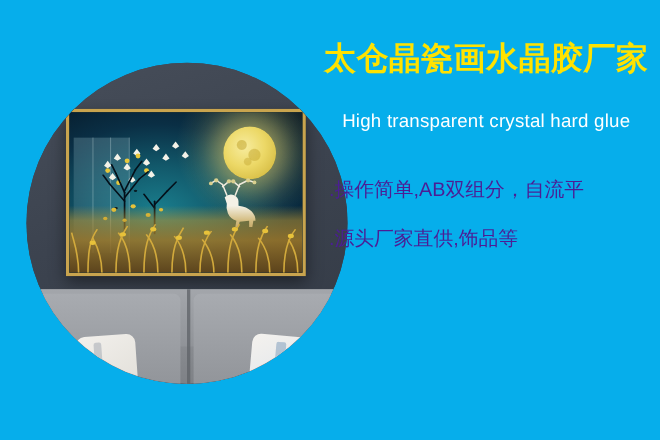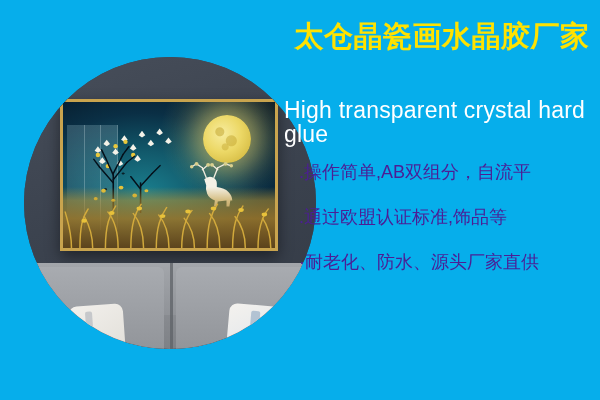--- a/index.html
+++ b/index.html
@@ -121,31 +121,32 @@
       rgba(96,68,26,.95) 100%);
   }
   .grass svg { position:absolute; inset:0; width:100%; height:100%; }
   .deer {
     position:absolute; right:16%; bottom:26%; width:58px; height:50px;
   }
   .birds { position:absolute; left:12%; top:14%; width:52%; height:26%; }
 
   
   #headline {
-    position:absolute; left:284px; top:18px; width:316px;
+    position:absolute; left:284px; top:36px; width:316px;
     text-align:center;
     color:#FFE200;
     font-size:29px; font-weight:bold; letter-spacing:.5px;
     line-height:36px;
     white-space:nowrap;
   }
   #subhead {
     position:absolute; left:284px; top:98px; width:316px;
+    text-align:center;
     color:#FFFFFF;
-    font-size:23px; font-weight:normal; letter-spacing:.2px;
+    font-size:17px; font-weight:normal; letter-spacing:.2px;
     line-height:24px;
   }
   #bullets {
     position:absolute; left:299px; top:150px; width:301px;
   }
   .bullet {
     color:#4c1d95;
     font-size:18px;
     line-height:45px;
     white-space:nowrap;
@@ -294,17 +295,16 @@
       </div>
     </div>
   </div>
 
   <div id="headline">太仓晶瓷画水晶胶厂家</div>
 
   <div id="subhead">High transparent crystal hard glue</div>
 
   <div id="bullets">
     <div class="bullet">.操作简单,AB双组分，自流平</div>
-    <div class="bullet">.通过欧盟认证标准,饰品等</div>
-    <div class="bullet">·耐老化、防水、源头厂家直供</div>
+    <div class="bullet">.源头厂家直供,饰品等</div>
   </div>
 
 </div>
 
 </body></html>

